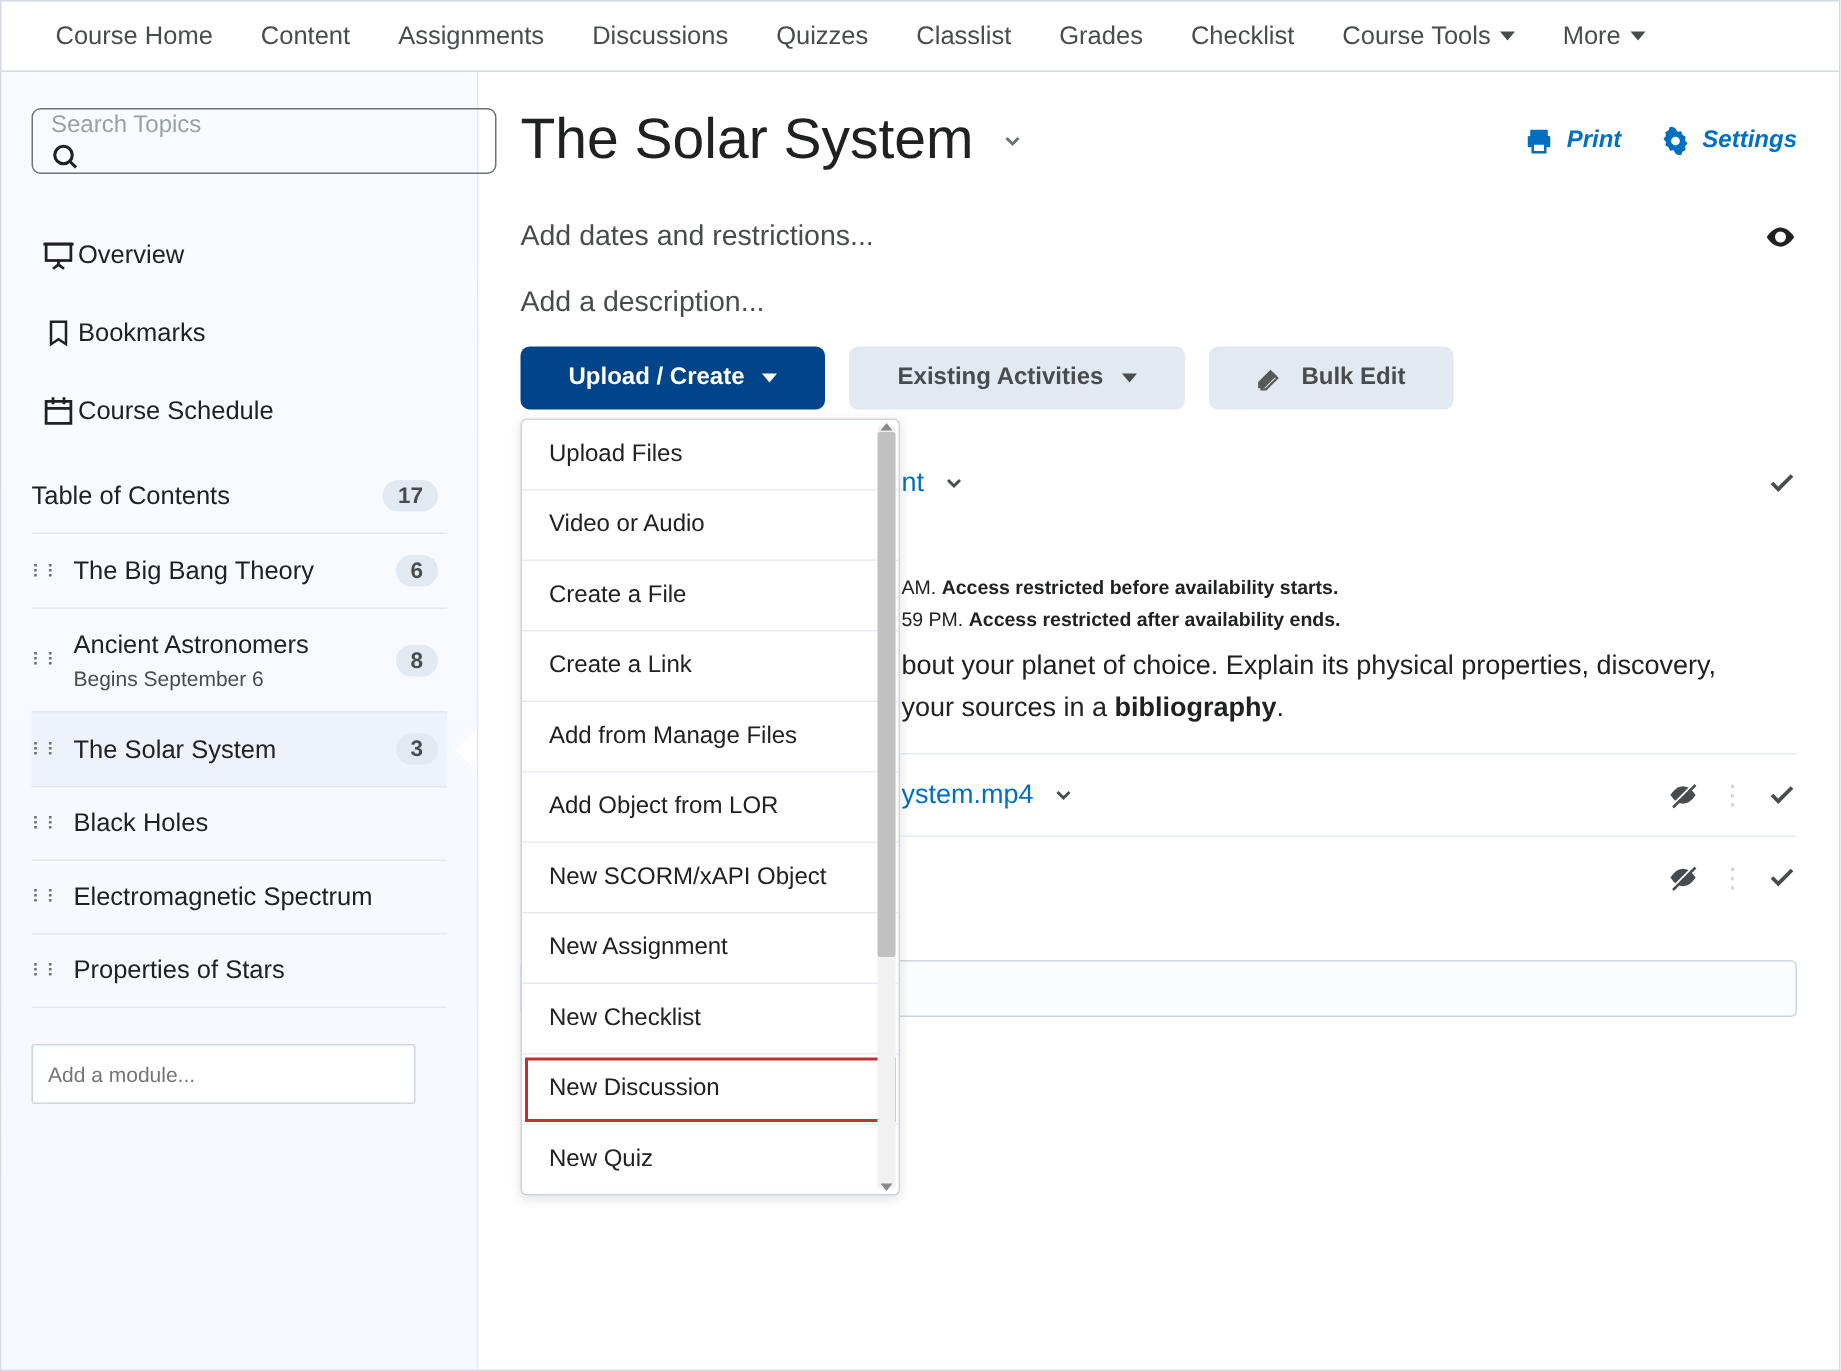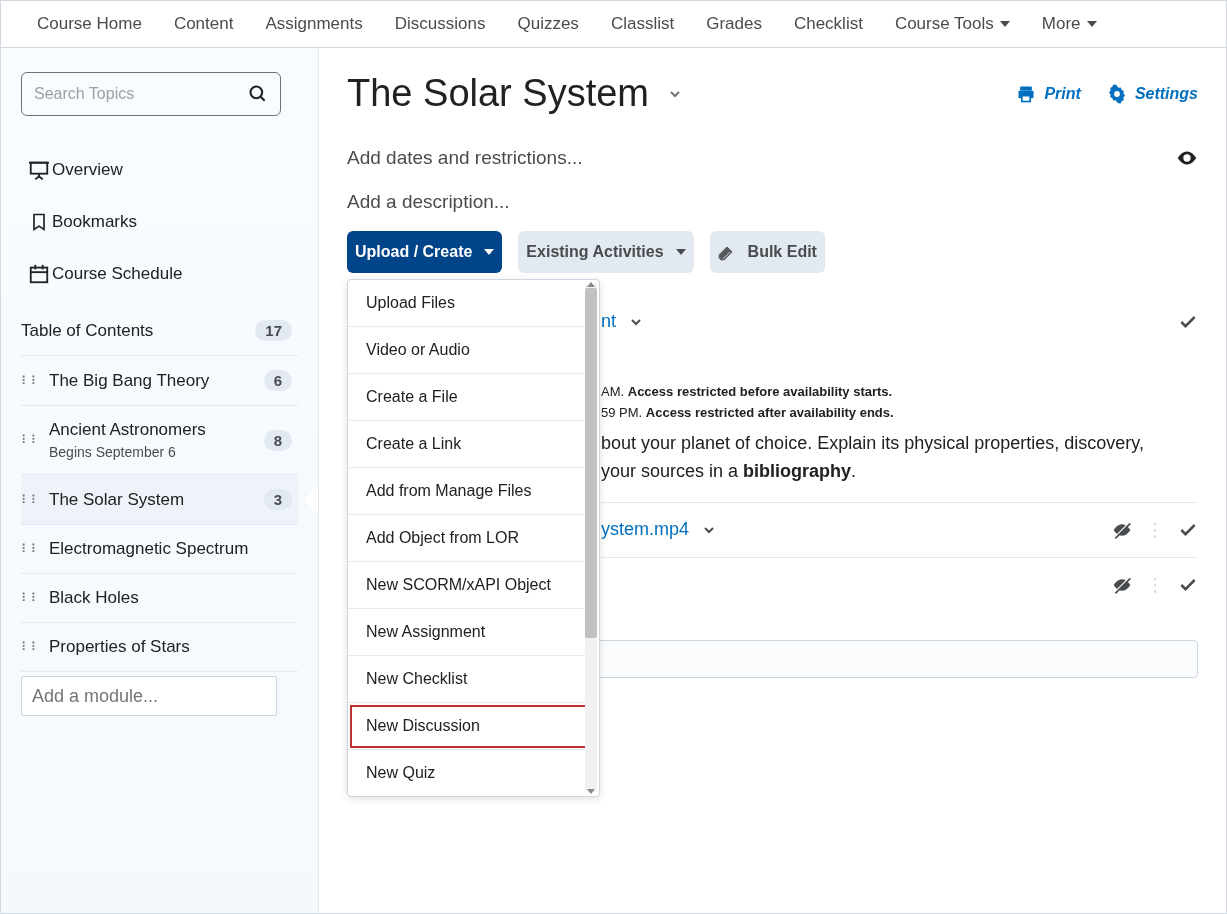--- a/index.html
+++ b/index.html
@@ -2,46 +2,46 @@
 <html><head>
 <meta charset="utf-8">
 <style>
   * { box-sizing: border-box; margin: 0; padding: 0; }
   body { font-family: -apple-system, BlinkMacSystemFont, "Segoe UI", Arial, sans-serif; background: #fff; color: #202122; width:1227px; height:914px; border:1px solid #d3d9e3; }
   .navbar { display:flex; gap:0; padding: 0 20px; border-bottom:1px solid #d3d9e3; height:47px; align-items:center; }
   .nav-item { padding:0 16px; font-size:17px; color:#494c4e; cursor:pointer; display:flex; align-items:center; gap:6px;}
   .chevron-down { display:inline-block; width:0; height:0; border-left:5px solid transparent; border-right:5px solid transparent; border-top:6px solid #494c4e; }
   .page-body { display:flex; height:865px; }
   .sidebar { width:318px; background:linear-gradient(to bottom,#f8fbff,#f5f9fe); border-right:1px solid #e3e9f1; padding:24px 20px 20px 20px; position:relative;}
-  .search-wrap { width:260px; height:44px; border:1px solid #6e7376; border-radius:6px; display:flex; align-items:center; padding:0 12px; margin-bottom:28px;}
+  .search-wrap { width:310px; height:44px; border:1px solid #6e7376; border-radius:6px; display:flex; align-items:flex-start; padding:0 12px; margin-bottom:28px;flex-direction:column;}
   .search-input { flex:1; border:none; outline:none; background:transparent; font-size:16px; color:#6e7376;}
   .search-input::placeholder{color:#9aa1a6;}
   .side-link { display:flex; align-items:center; gap:1px; padding:14px 6px; font-size:17px; color:#202122; cursor:pointer;}
   .side-icon { width:24px; height:24px; display:flex; align-items:center; justify-content:center; color:#202122;}
   .toc-head { display:flex; align-items:center; justify-content:space-between; padding:20px 6px 14px 0; font-size:17px;}
   .badge { background:#e3e9f1; border-radius:12px; padding:2px 10px; font-size:15px; font-weight:700; color:#494c4e;}
   .toc-item { display:flex; align-items:center; padding:14px 6px 14px 0; border-top:1px solid #e3e9f1; cursor:pointer; position:relative;}
   .toc-item.active { background:#eef3fa; }
   .toc-item.active::after { content:""; position:absolute; right:-20px; top:50%; transform:translateY(-50%); width:0; height:0; border-top:14px solid transparent; border-bottom:14px solid transparent; border-right:14px solid #fff;}
   .grip { width:18px; color:#6e7376; font-size:12px; letter-spacing:1px; margin-right:10px; line-height:6px;}
   .grip::before{content:"\2807\2807";}
   .toc-label { flex:1; font-size:17px; color:#202122;}
   .toc-sub {font-size:14px; color:#494c4e; margin-top:4px;}
-  .add-module { width:256px; height:40px; border:1px solid #cdd5df; background:#fff; padding:8px 10px; font-size:18px; color:#494c4e; margin-top:4px; border-radius:2px;}
+  .add-module { width:256px; height:40px; border:1px solid #cdd5df; background:#fff; padding:8px 10px; font-size:14px; color:#494c4e; margin-top:24px; border-radius:2px;}
   .main { flex:1; padding:24px 28px; position:relative;}
   .title-row { display:flex; align-items:center; justify-content:space-between; margin-bottom:32px;}
   .title-left { display:flex; align-items:center; gap:18px;}
   .page-title { font-size:38px; font-weight:400; color:#202122;}
   .title-chev { color:#6e7376;}
   .action-link { color:#006fbf; font-size:16px; font-weight:700; display:flex; align-items:center; gap:8px; cursor:pointer;}
   .actions-right {display:flex; gap:26px;font-style:italic;}
   .placeholder-link { font-size:19px; color:#494c4e; cursor:pointer; margin-bottom:22px; display:flex; align-items:center; justify-content:space-between;}
   .eye-icon svg{color:#202122;}
   .btn-row { display:flex; gap:16px; margin:18px 0 22px 0; position:relative;}
-  .btn { display:flex; align-items:center; gap:12px; padding:0 8px; height:42px; font-size:16px; font-weight:700; border-radius:6px; cursor:pointer; border:none;}
+  .btn { display:flex; align-items:center; gap:12px; padding:0 32px; height:42px; font-size:16px; font-weight:700; border-radius:6px; cursor:pointer; border:none;}
   .btn-primary { background:#004489; color:#fff;}
   .btn-primary .chevron-down{border-top-color:#fff;}
   .btn-secondary { background:#e3e9f1; color:#494c4e;}
   .btn-secondary .chevron-down{border-top-color:#494c4e;}
   .dropdown { position:absolute; top:48px; left:0; width:253px; background:#fff; border:1px solid #cdd5df; border-radius:4px; box-shadow:0 2px 8px rgba(0,0,0,.12); z-index:10; }
   .dropdown-inner { max-height:556px; overflow-y:scroll;}
   .dropdown-item { padding:14px 18px; font-size:16px; color:#202122; border-bottom:1px solid #e8ecf1; cursor:pointer;}
   .dropdown-item.highlighted { outline:2px solid #c23030; outline-offset:-4px;}
   .dropdown::-webkit-scrollbar{width:14px;}
   .content-item { padding:16px 0; border-bottom:1px solid #e3e9f1;}
@@ -145,25 +145,25 @@
       </span>
       <span class="badge">8</span>
     </div>
     <div class="toc-item active">
       <span class="grip"></span>
       <span class="toc-label">The Solar System</span>
       <span class="badge" style="background:#e3e9f1">3</span>
     </div>
     <div class="toc-item">
       <span class="grip"></span>
+      <span class="toc-label">Black Holes</span>
+    </div>
+    <div class="toc-item">
+      <span class="grip"></span>
       <span class="toc-label">Electromagnetic Spectrum</span>
-    </div>
-    <div class="toc-item">
-      <span class="grip"></span>
-      <span class="toc-label">Black Holes</span>
     </div>
     <div class="toc-item" style="border-bottom:1px solid #e3e9f1">
       <span class="grip"></span>
       <span class="toc-label">Properties of Stars</span>
     </div>
 
     <input class="add-module" placeholder="Add a module..." style="">
   </div>
 
   <div class="main">

